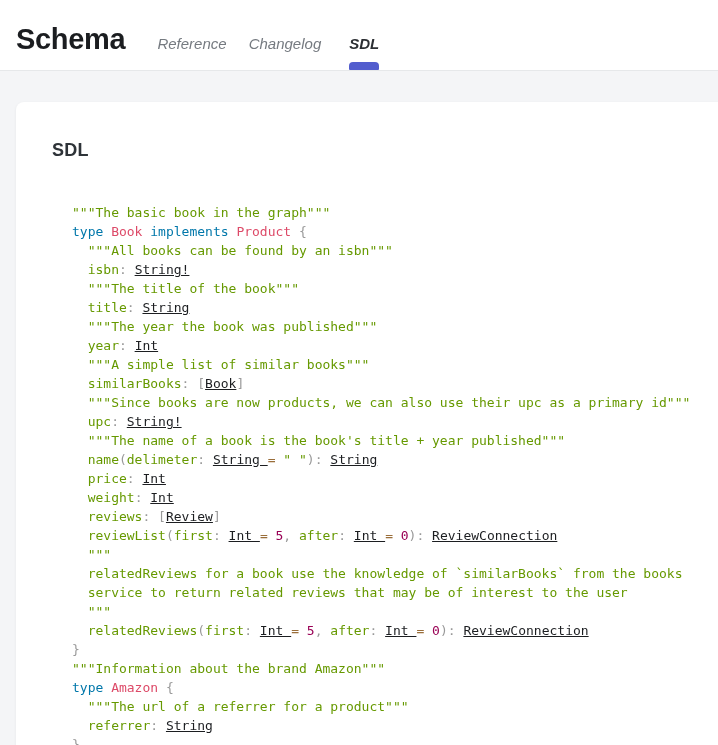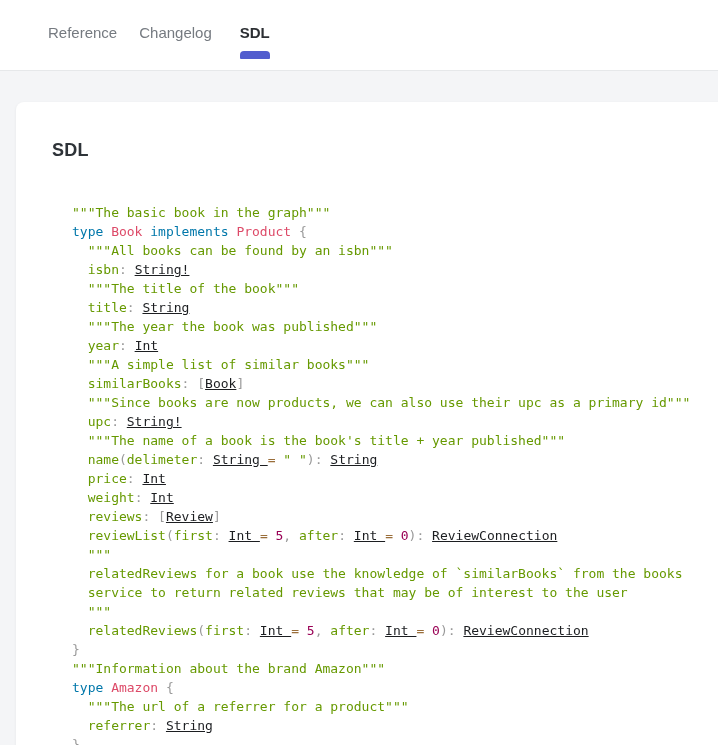--- a/index.html
+++ b/index.html
@@ -25,20 +25,21 @@
     font-weight: 700;
     color: #1b1d20;
     letter-spacing: -0.3px;
     line-height: 1.1;
   }
   .tab-bar {
     display: flex;
     align-items: center;
     margin-left: 32px;
     gap: 22px;
+    font-style: italic;
   }
   .tab {
     font-size: 15px;
     line-height: 18px;
     color: #757a80;
     cursor: pointer;
     position: relative;
     white-space: nowrap;
   }
   .tab.active {
@@ -89,20 +90,21 @@
   .t-cls  { color: var(--c-cls, #dd4a68); }
   .t-num  { color: var(--c-num, #990055); }
   .t-op   { color: var(--c-op,  #9a6e3a); }
   .t-punc { color: var(--c-punc,#999999); }
   .t-plain{ color: var(--c-plain,#1c1e21); text-decoration: underline; }
 </style>
 </head>
 <body>
 
 <header class="header">
+  <h1 class="page-title">Schema</h1>
   <nav class="tab-bar">
     <span class="tab">Reference</span>
     <span class="tab">Changelog</span>
     <span class="tab active"><span>SDL</span><span class="tab-indicator"></span></span>
   </nav>
 </header>
 
 <section class="card">
   <h2 class="sdl-heading">SDL</h2>
   <pre class="sdl-code"><div class="cl"><span class="t-str">"""The basic book in the graph"""</span></div><div class="cl"><span class="t-kw">type </span><span class="t-cls">Book </span><span class="t-kw">implements </span><span class="t-cls">Product </span><span class="t-punc">{</span></div><div class="cl">  <span class="t-str">"""All books can be found by an isbn"""</span></div><div class="cl">  <span class="t-attr">isbn</span><span class="t-punc">: </span><span class="t-plain">String!</span></div><div class="cl">  <span class="t-str">"""The title of the book"""</span></div><div class="cl">  <span class="t-attr">title</span><span class="t-punc">: </span><span class="t-plain">String</span></div><div class="cl">  <span class="t-str">"""The year the book was published"""</span></div><div class="cl">  <span class="t-attr">year</span><span class="t-punc">: </span><span class="t-plain">Int</span></div><div class="cl">  <span class="t-str">"""A simple list of similar books"""</span></div><div class="cl">  <span class="t-attr">similarBooks</span><span class="t-punc">: [</span><span class="t-plain">Book</span><span class="t-punc">]</span></div><div class="cl">  <span class="t-str">"""Since books are now products, we can also use their upc as a primary id"""</span></div><div class="cl">  <span class="t-attr">upc</span><span class="t-punc">: </span><span class="t-plain">String!</span></div><div class="cl">  <span class="t-str">"""The name of a book is the book's title + year published"""</span></div><div class="cl">  <span class="t-attr">name</span><span class="t-punc">(</span><span class="t-attr">delimeter</span><span class="t-punc">: </span><span class="t-plain">String </span><span class="t-op">= </span><span class="t-str">" "</span><span class="t-punc">): </span><span class="t-plain">String</span></div><div class="cl">  <span class="t-attr">price</span><span class="t-punc">: </span><span class="t-plain">Int</span></div><div class="cl">  <span class="t-attr">weight</span><span class="t-punc">: </span><span class="t-plain">Int</span></div><div class="cl">  <span class="t-attr">reviews</span><span class="t-punc">: [</span><span class="t-plain">Review</span><span class="t-punc">]</span></div><div class="cl">  <span class="t-attr">reviewList</span><span class="t-punc">(</span><span class="t-attr">first</span><span class="t-punc">: </span><span class="t-plain">Int </span><span class="t-op">= </span><span class="t-num">5</span><span class="t-punc">, </span><span class="t-attr">after</span><span class="t-punc">: </span><span class="t-plain">Int </span><span class="t-op">= </span><span class="t-num">0</span><span class="t-punc">): </span><span class="t-plain">ReviewConnection</span></div><div class="cl">  <span class="t-str">"""</span></div><div class="cl">  <span class="t-str">relatedReviews for a book use the knowledge of `similarBooks` from the books</span></div><div class="cl">  <span class="t-str">service to return related reviews that may be of interest to the user</span></div><div class="cl">  <span class="t-str">"""</span></div><div class="cl">  <span class="t-attr">relatedReviews</span><span class="t-punc">(</span><span class="t-attr">first</span><span class="t-punc">: </span><span class="t-plain">Int </span><span class="t-op">= </span><span class="t-num">5</span><span class="t-punc">, </span><span class="t-attr">after</span><span class="t-punc">: </span><span class="t-plain">Int </span><span class="t-op">= </span><span class="t-num">0</span><span class="t-punc">): </span><span class="t-plain">ReviewConnection</span></div><div class="cl"><span class="t-punc">}</span></div><div class="cl"><span class="t-str">"""Information about the brand Amazon"""</span></div><div class="cl"><span class="t-kw">type </span><span class="t-cls">Amazon </span><span class="t-punc">{</span></div><div class="cl">  <span class="t-str">"""The url of a referrer for a product"""</span></div><div class="cl">  <span class="t-attr">referrer</span><span class="t-punc">: </span><span class="t-plain">String</span></div><div class="cl"><span class="t-punc">}</span></div></pre>

